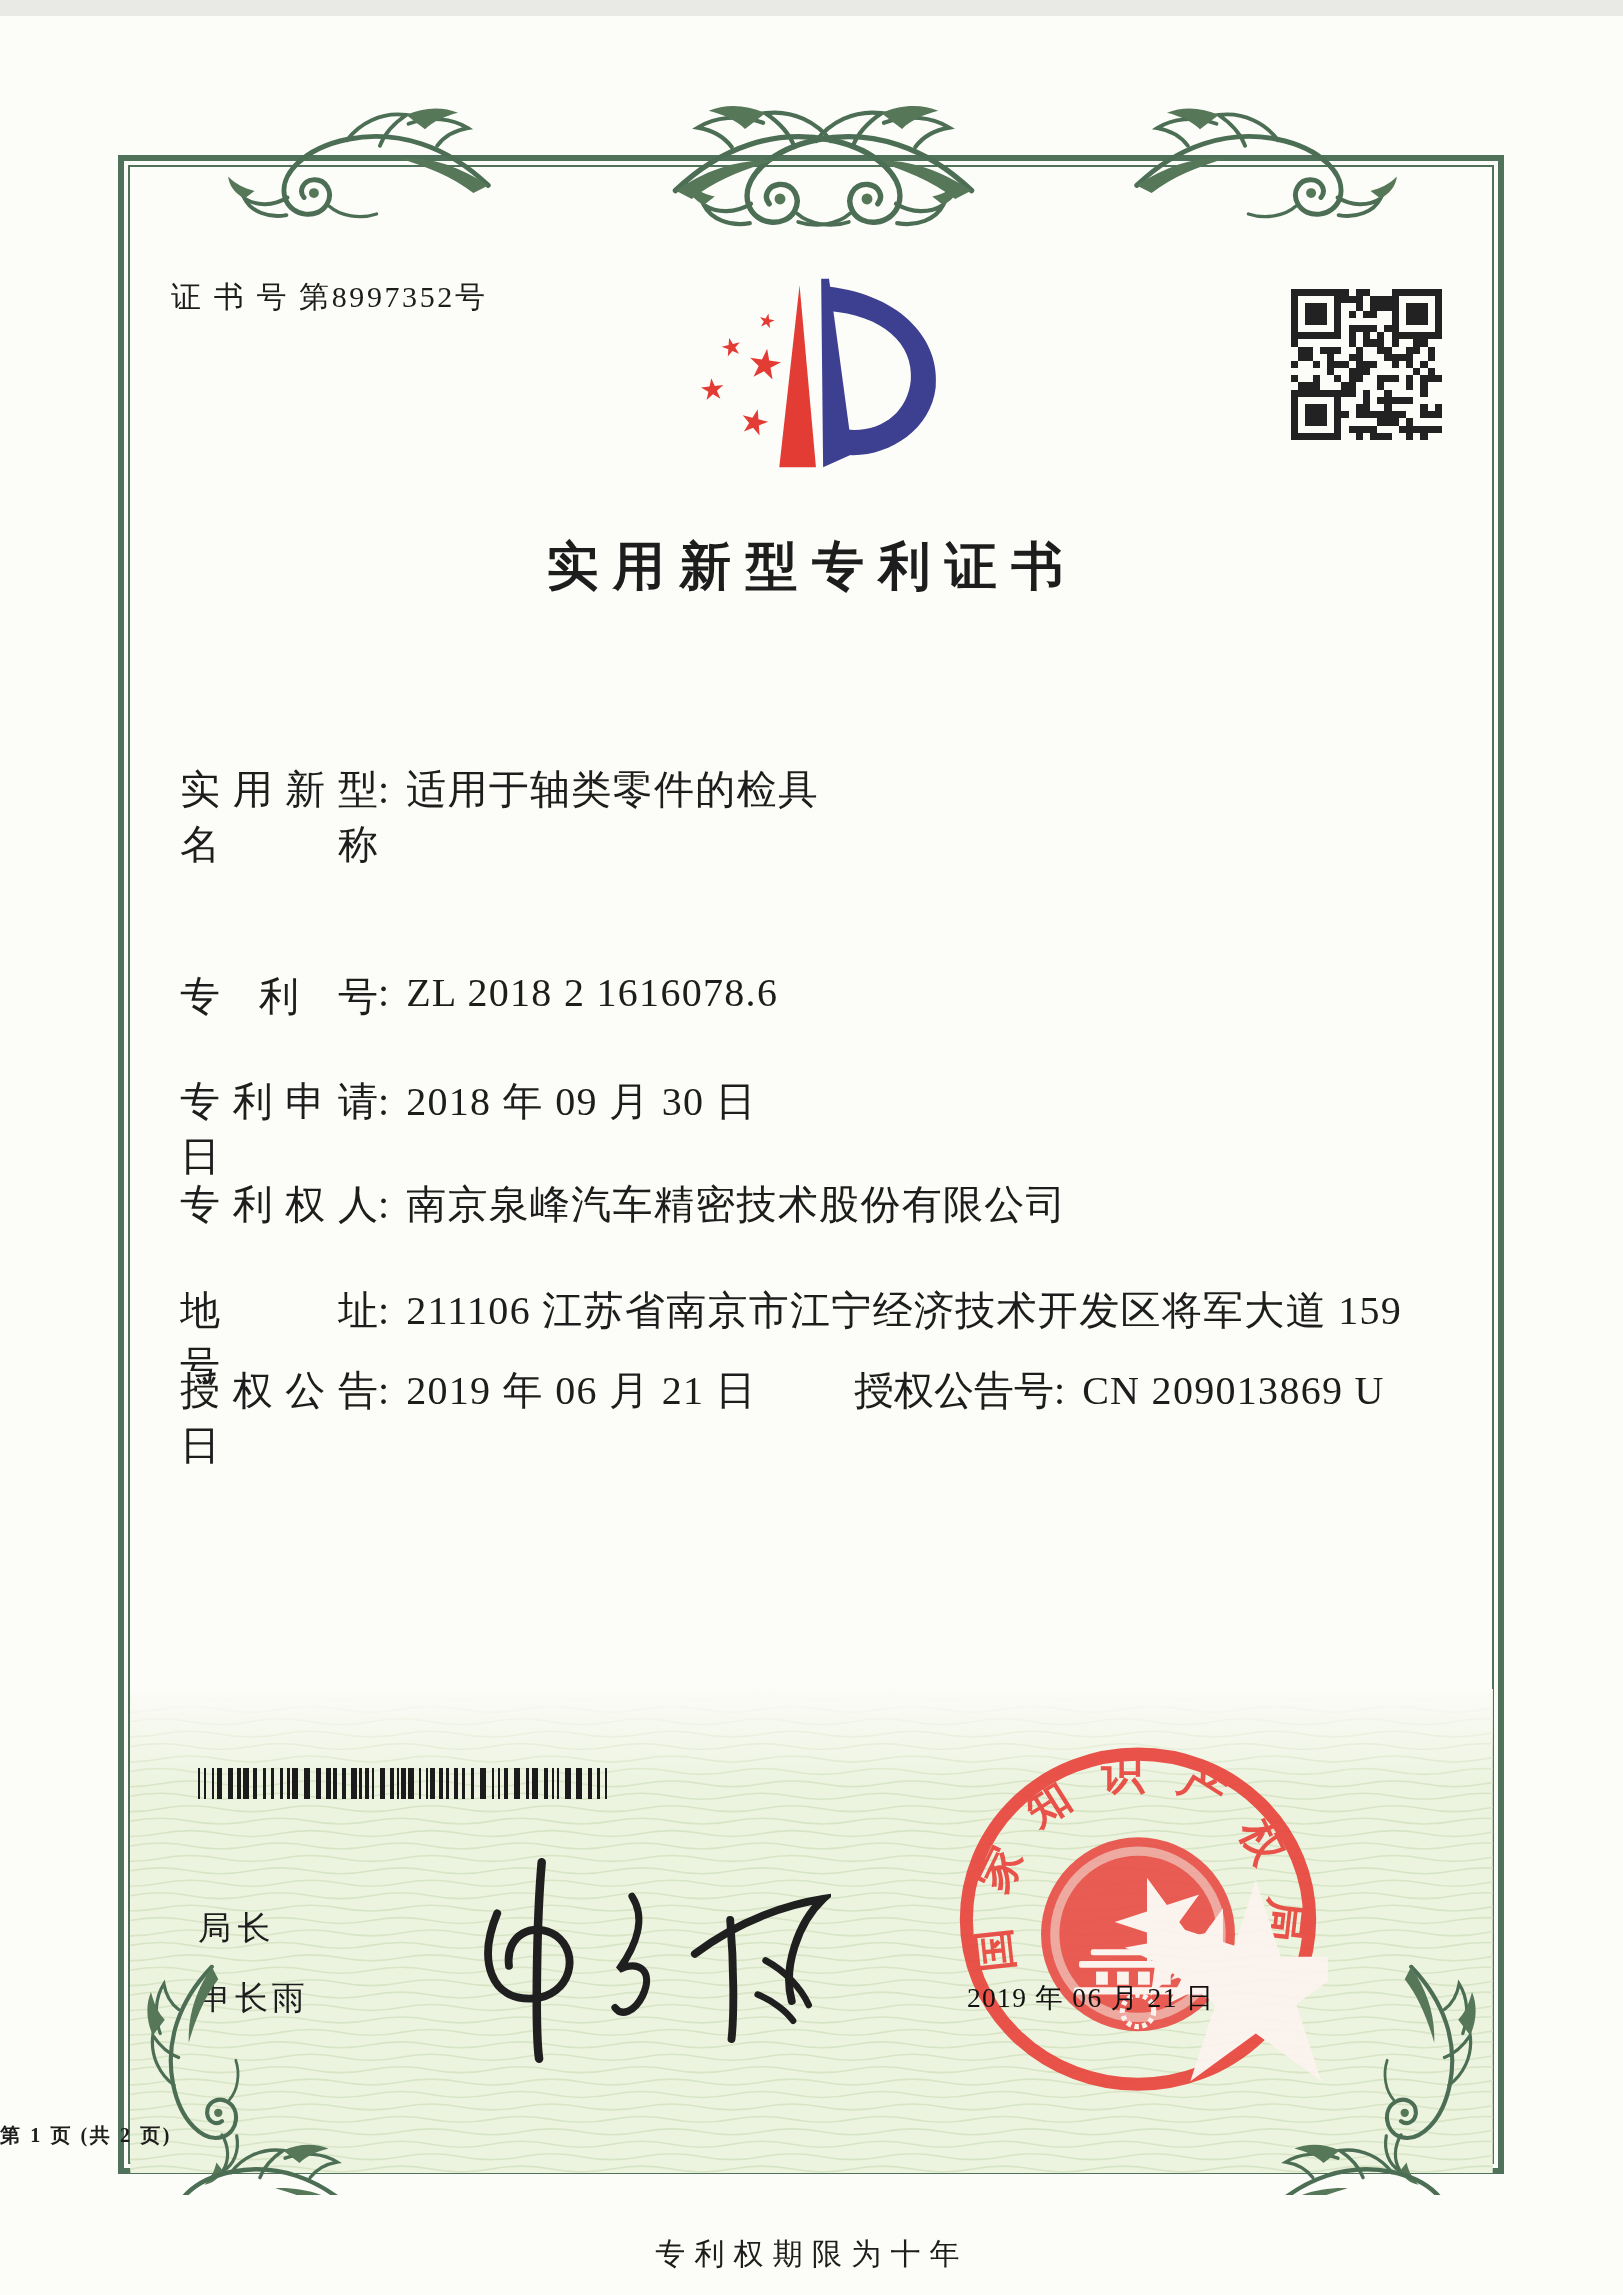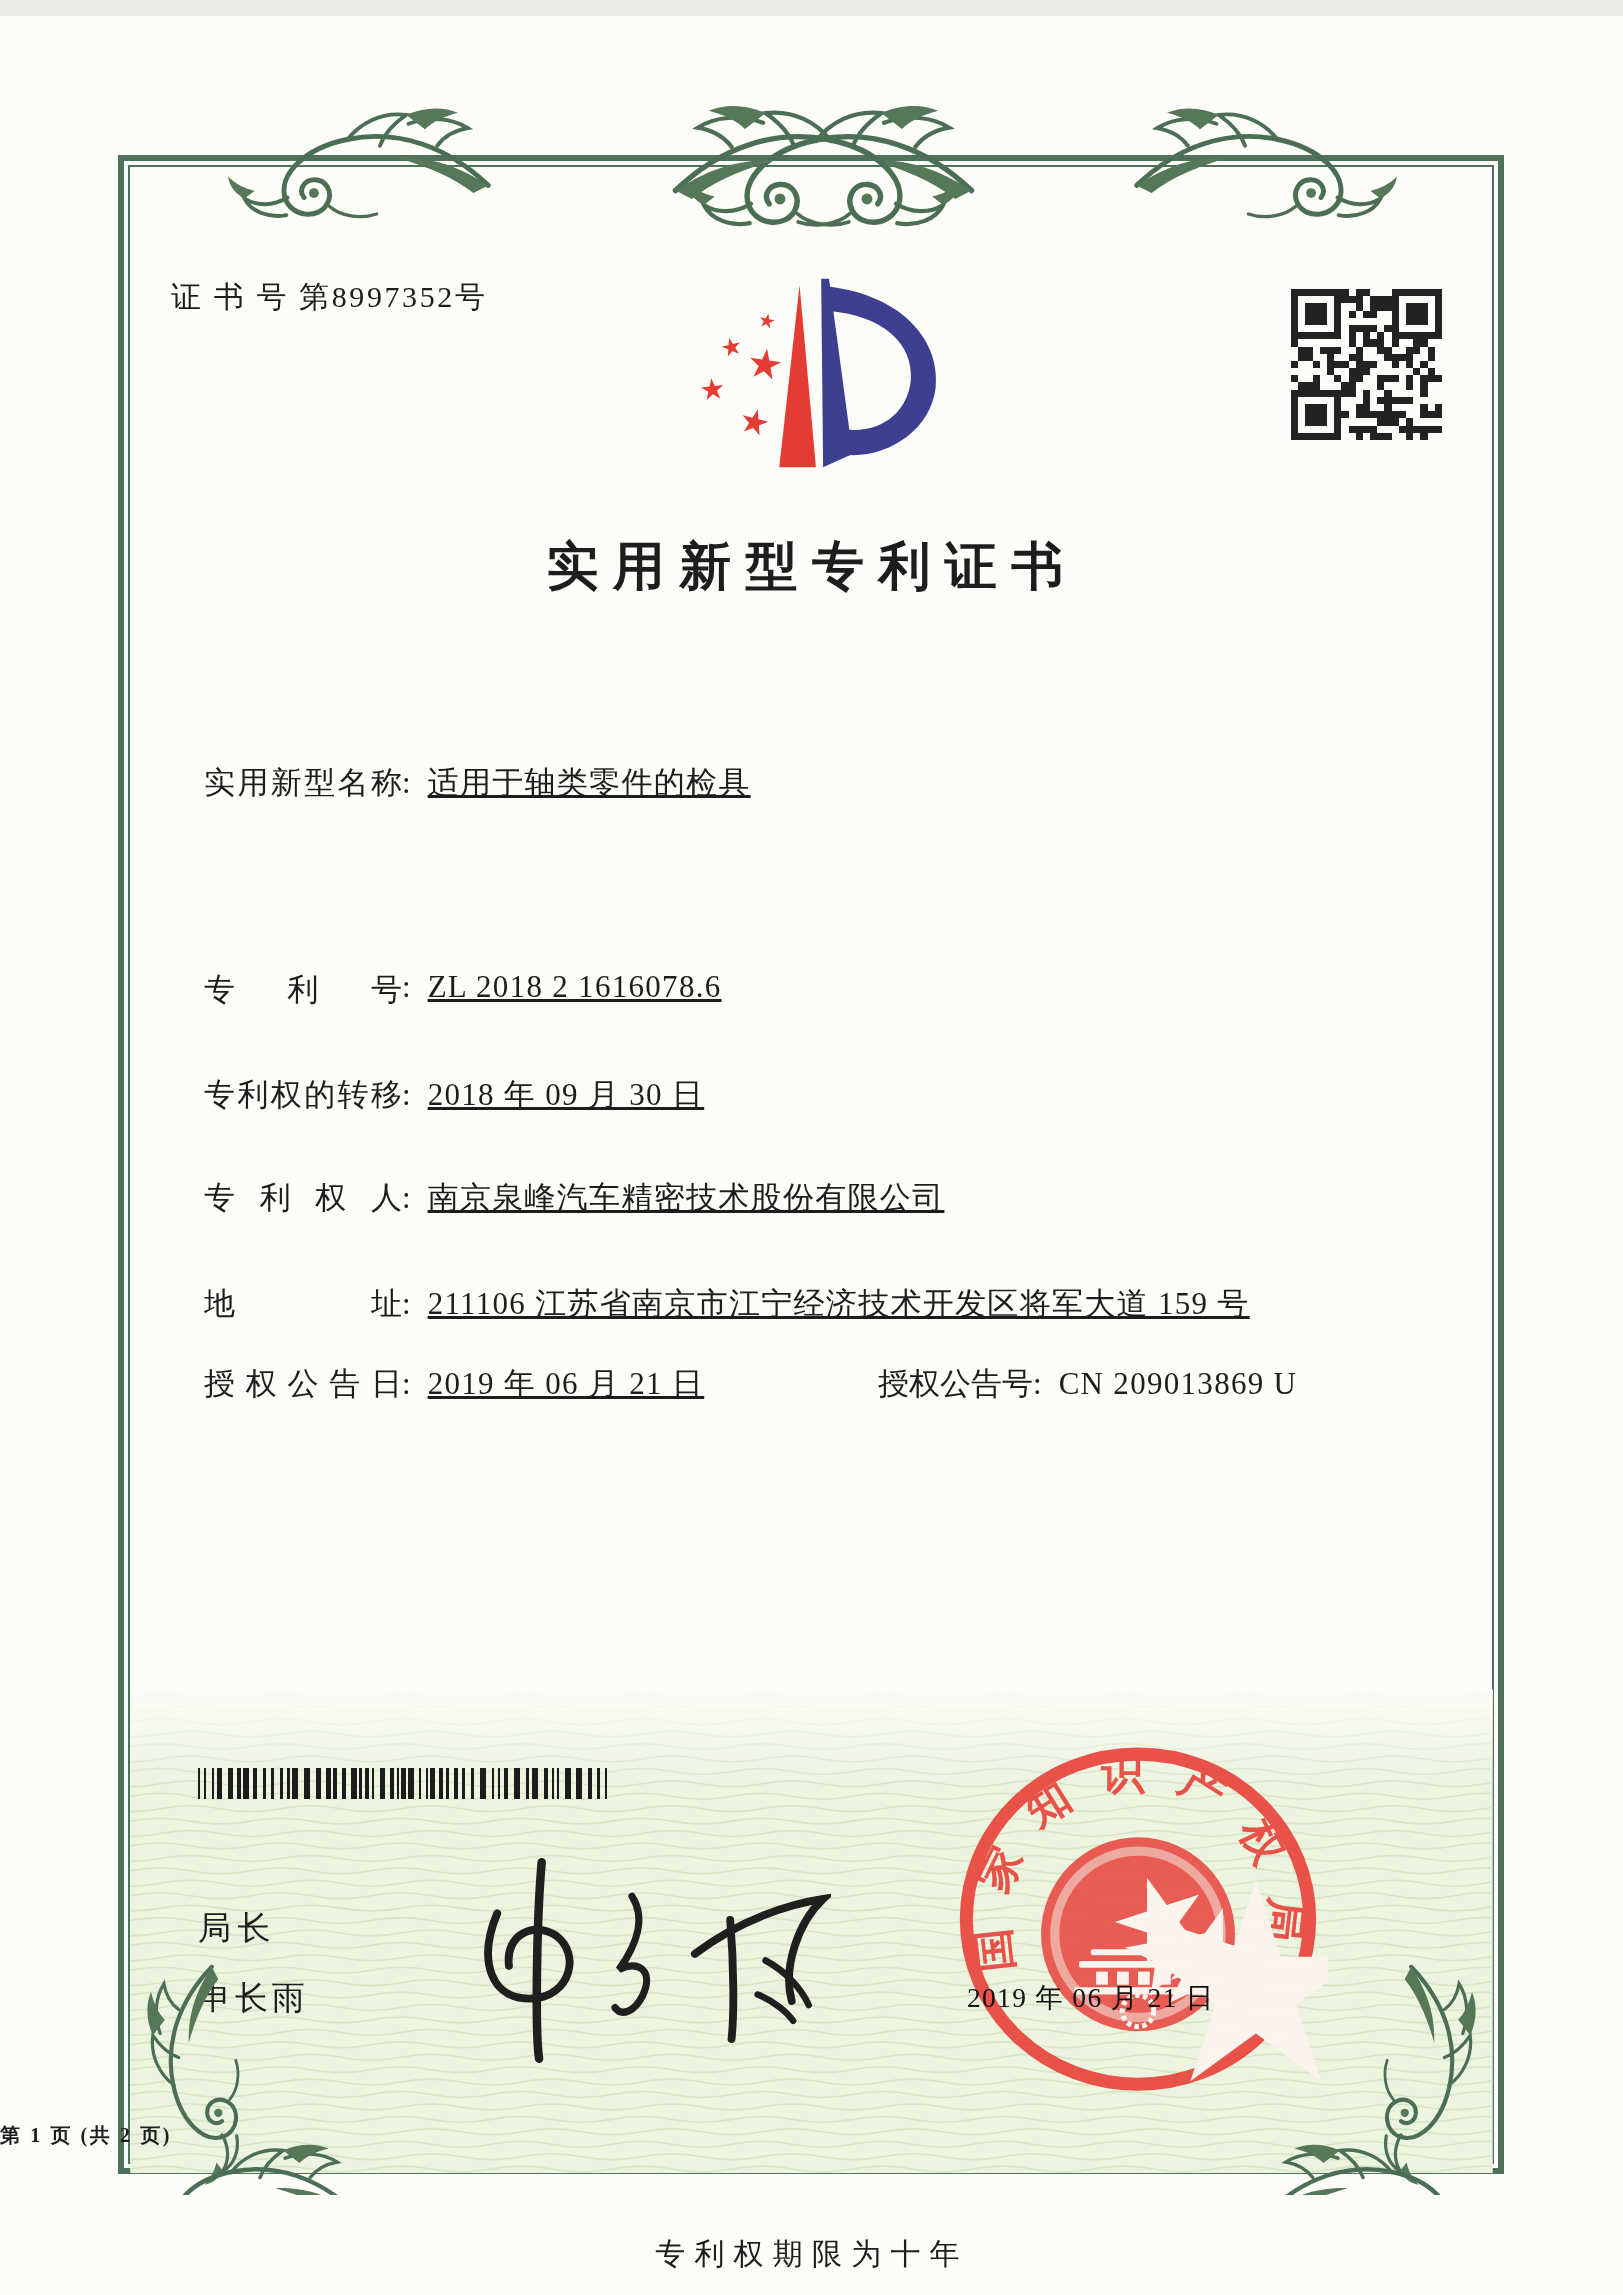--- a/index.html
+++ b/index.html
@@ -23,21 +23,21 @@
     border:2px solid #50725a;
   }
   
   .orn{position:absolute;z-index:5;pointer-events:none;}
   
   #waves{position:absolute;left:130px;top:1673px;z-index:1;}
   
   .abs{position:absolute;z-index:3;}
   .certno{left:171px;top:261px;font-size:30px;letter-spacing:2.6px;}
   .title{left:0;top:516px;width:100%;text-align:center;font-size:52px;font-weight:700;letter-spacing:14.4px;}
-  .row{left:204px;width:1244px;font-size:31px;text-decoration:underline;}
+  .row{left:180px;width:1244px;font-size:40px;}
   .row .lab{display:inline-block;width:198px;text-align:justify;text-align-last:justify;vertical-align:top;}
   .row .colon{display:inline-block;margin-right:17px;}
   .row .val{letter-spacing:1.3px;}
   .grant2{position:absolute;left:674px;top:0;}
   .paras{left:196px;top:1368px;width:1238px;font-size:31px;line-height:50px;text-align:justify;z-index:3;}
   .paras p{margin:0;text-indent:2em;}
   #barcode{left:198px;top:1752px;width:422px;height:31px;font-size:0;z-index:3;}
   #barcode span{display:inline-block;height:100%;background:#1b1b1b;vertical-align:top;}
   .signer-role{left:198px;top:1890px;font-size:33px;letter-spacing:6.5px;}
   .signer-name{left:198px;top:1960px;font-size:33px;letter-spacing:3.9px;}
@@ -174,21 +174,21 @@
 
   <div class="abs title">实用新型专利证书</div>
 
   <div class="abs row" style="top:746px">
     <span class="lab">实用新型名称</span><span class="colon">:</span><span class="val">适用于轴类零件的检具</span>
   </div>
   <div class="abs row" style="top:953px">
     <span class="lab">专利号</span><span class="colon">:</span><span class="val">ZL 2018 2 1616078.6</span>
   </div>
   <div class="abs row" style="top:1058px">
-    <span class="lab">专利权的转移</span><span class="colon">:</span><span class="val">2018 年 09 月 30 日</span>
+    <span class="lab">专利申请日</span><span class="colon">:</span><span class="val">2018 年 09 月 30 日</span>
   </div>
   <div class="abs row" style="top:1161px">
     <span class="lab">专利权人</span><span class="colon">:</span><span class="val">南京泉峰汽车精密技术股份有限公司</span>
   </div>
   <div class="abs row" style="top:1267px">
     <span class="lab">地址</span><span class="colon">:</span><span class="val">211106  江苏省南京市江宁经济技术开发区将军大道 159 号</span>
   </div>
   <div class="abs row" style="top:1347px">
     <span class="lab">授权公告日</span><span class="colon">:</span><span class="val">2019 年 06 月 21 日</span>
     <span class="grant2">

